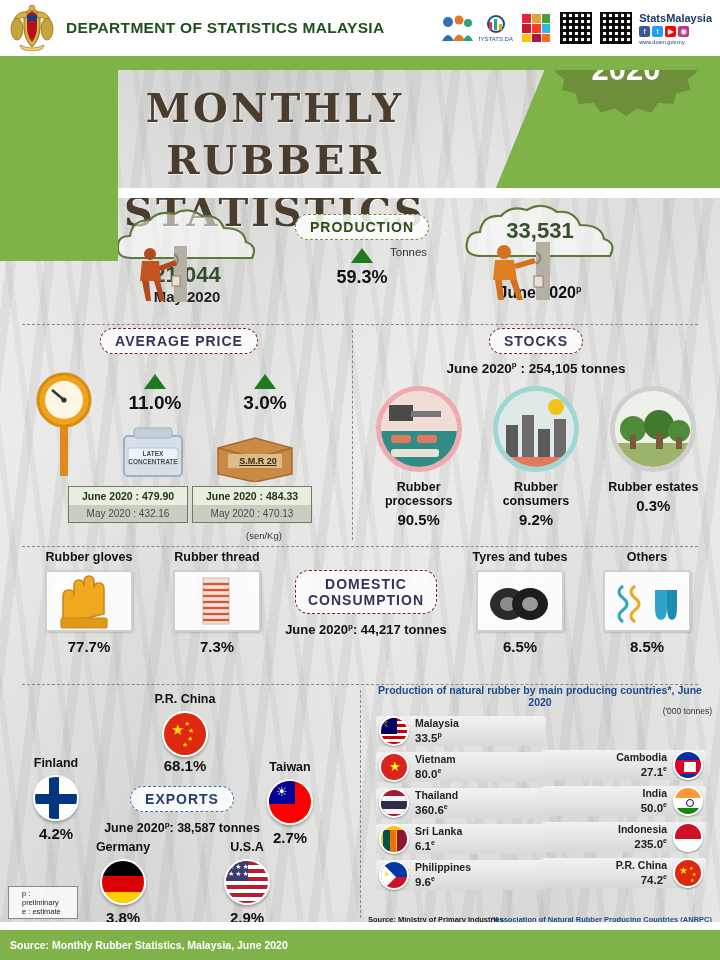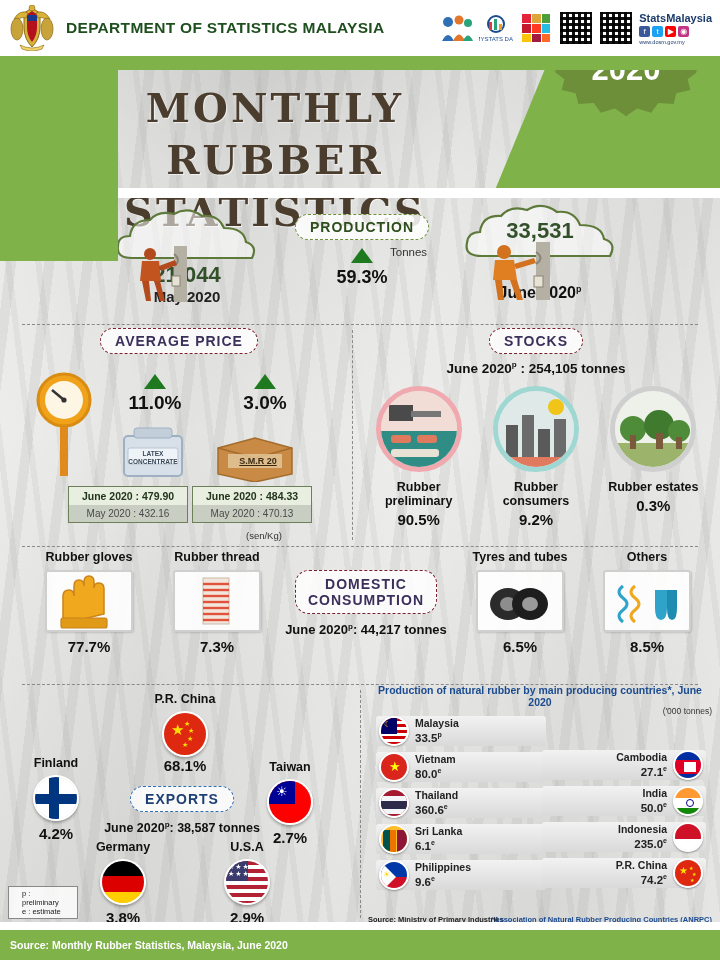--- a/index.html
+++ b/index.html
@@ -327,21 +327,21 @@
         <svg width="76" height="76" viewBox="0 0 76 76">
           <rect x="0" y="0" width="76" height="40" fill="#f2dcd6"></rect>
           <rect x="0" y="40" width="76" height="36" fill="#2f8d86"></rect>
           <rect x="8" y="14" width="24" height="16" fill="#4a4a4a"></rect>
           <rect x="30" y="20" width="30" height="6" fill="#777"></rect>
           <rect x="10" y="44" width="20" height="8" rx="3" fill="#e07a5f"></rect>
           <rect x="36" y="44" width="20" height="8" rx="3" fill="#e07a5f"></rect>
           <rect x="10" y="58" width="48" height="8" rx="3" fill="#e8e2d5"></rect>
         </svg>
       </div>
-      <div style="margin-top:8px; font-size:12.5px; font-weight:bold; color:#111; line-height:14px;">Rubber preliminary</div>
+      <div style="margin-top:8px; font-size:12.5px; font-weight:bold; color:#111; line-height:14px;">Rubber processors</div>
       <div style="margin-top:3px; font-size:15px; font-weight:bold; color:#111;">90.5%</div>
     </div>
 
     <div style="width:110px; text-align:center;">
       <div class="stockcirc teal" style="margin:0 auto;">
         <svg width="76" height="76" viewBox="0 0 76 76">
           <rect x="0" y="0" width="76" height="76" fill="#dfe9e8"></rect>
           <rect x="8" y="34" width="12" height="32" fill="#5a5a5a"></rect>
           <rect x="24" y="24" width="12" height="42" fill="#6b6b6b"></rect>
           <rect x="40" y="38" width="12" height="28" fill="#5a5a5a"></rect>

